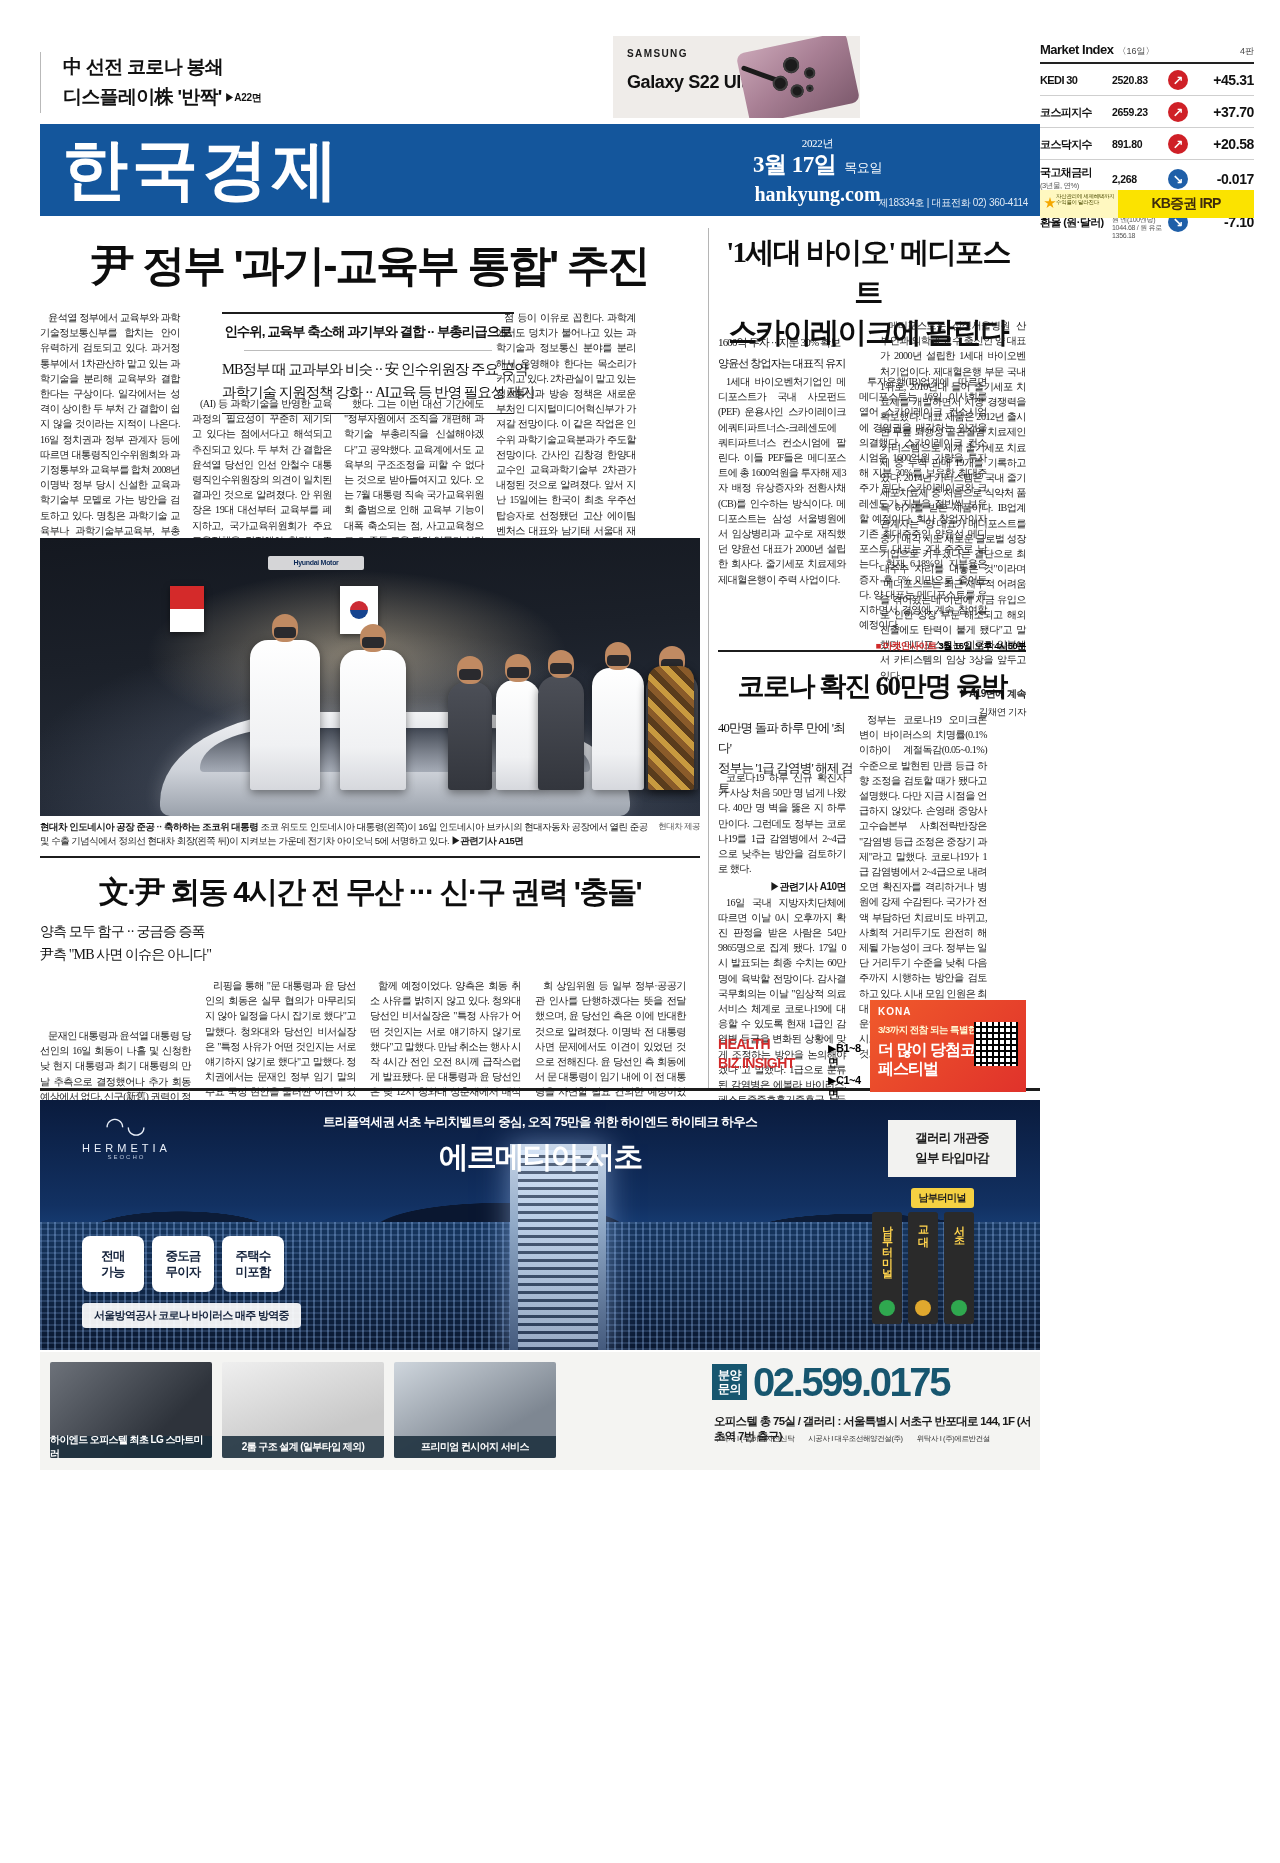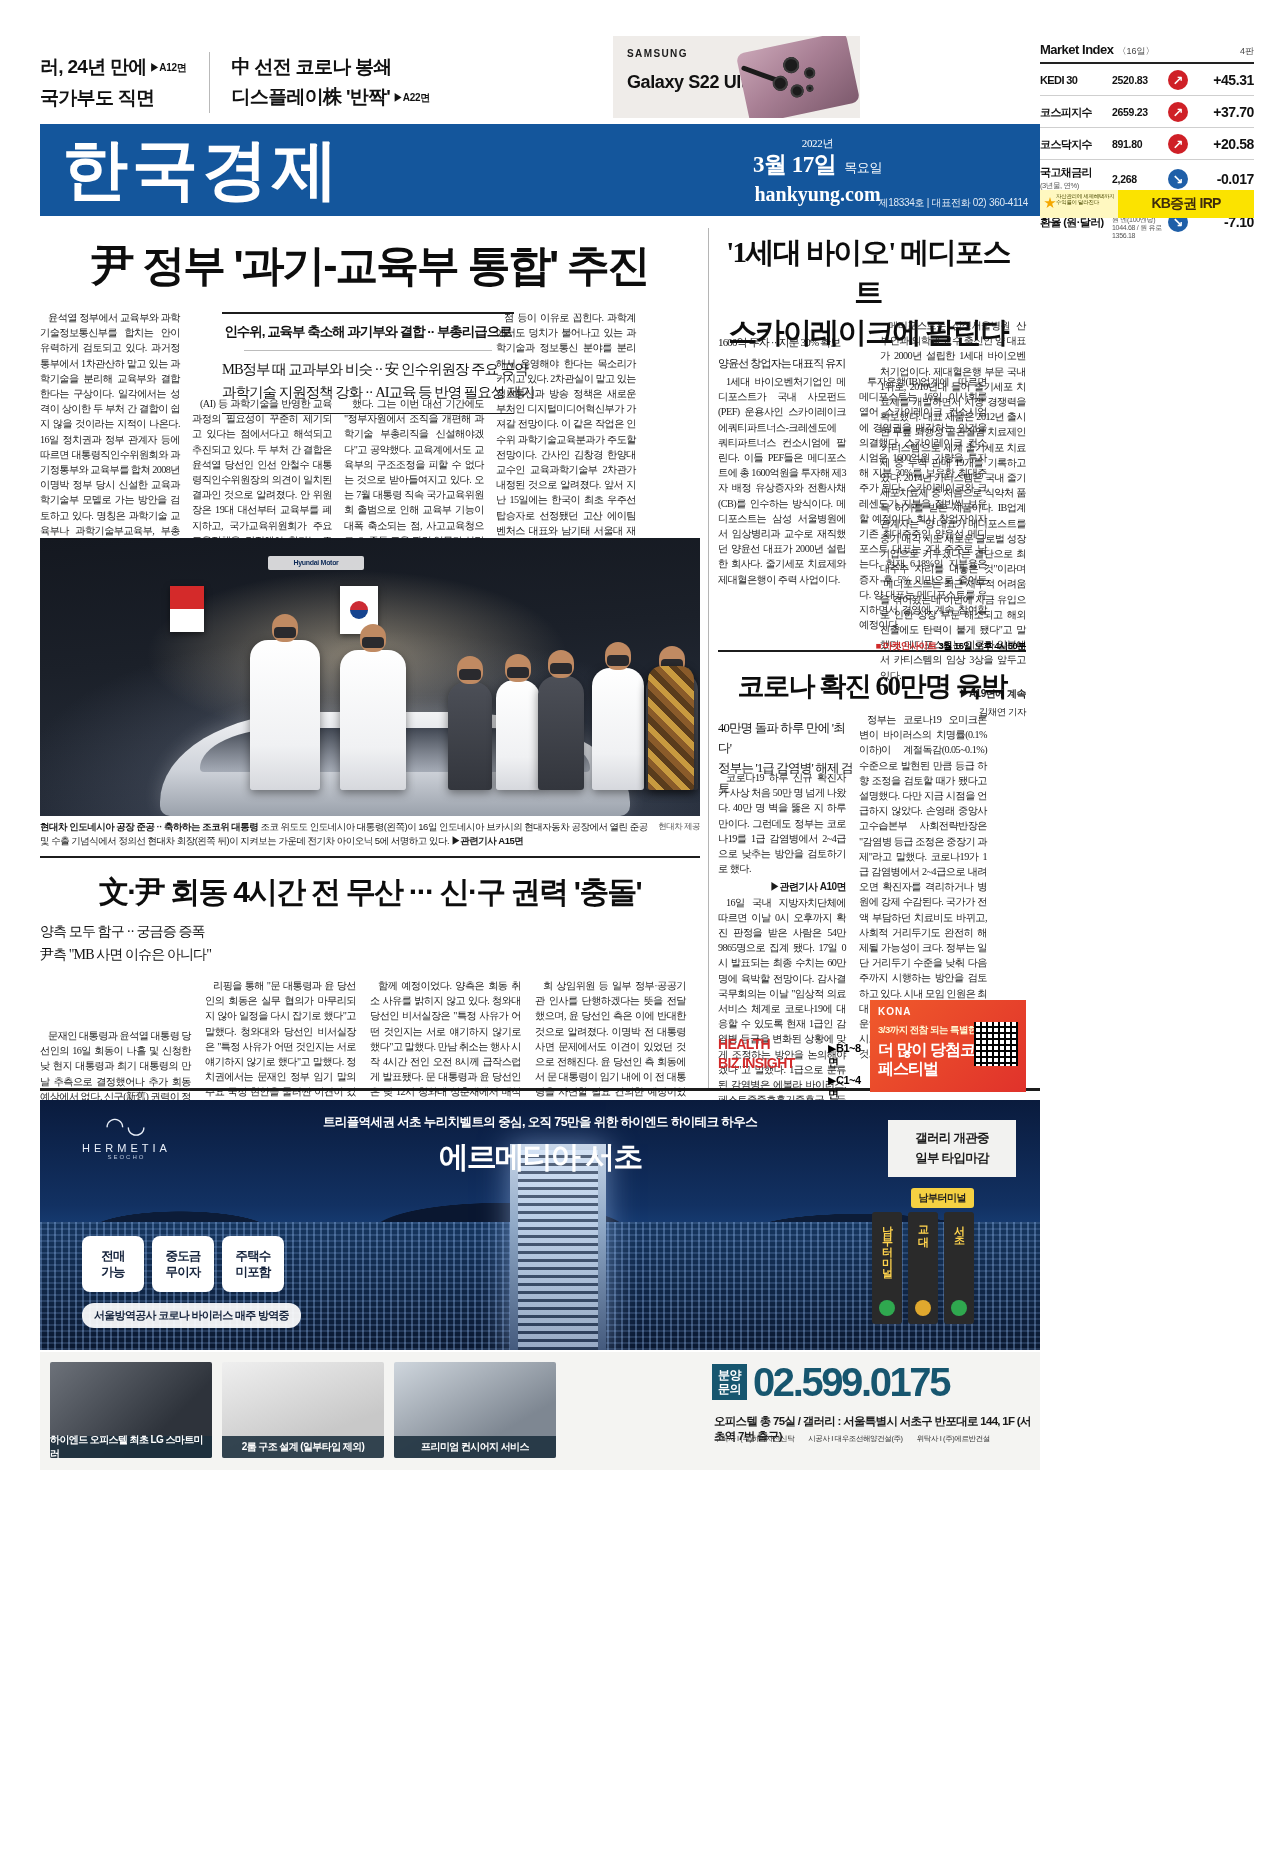--- a/index.html
+++ b/index.html
@@ -482,21 +482,21 @@
   }
   .pill {
     width: 62px; height: 56px; background:#fff; border-radius: 8px;
     display:flex; flex-direction:column; align-items:center; justify-content:center;
     font-size: 12.5px; font-weight:700; color:#16243d; letter-spacing:-0.8px; line-height:16px;
   }
   .vaccine {
     position:absolute; left: 42px; bottom: 22px;
     background: rgba(255,255,255,0.92); color:#17253e;
     font-size: 11px; font-weight:700; letter-spacing:-0.7px;
-    padding: 5px 12px; border-radius: 12px;
+    padding: 5px 12px; border-radius: 4px;
   }
 
   .signboards {
     position:absolute; right: 66px; bottom: 26px; display:flex; gap:6px; align-items:flex-end;
   }
   .sb {
     width: 30px; height: 112px; background:#2a2a2a; border-radius:3px;
     display:flex; flex-direction:column; align-items:center; padding-top:6px;
     color:#ffd34d; font-size: 11px; font-weight:700; letter-spacing:-0.5px; line-height:13px;
   }
@@ -554,24 +554,20 @@
 
   .footer-pad { position:absolute; left:0; top:1478px; width:1280px; height:385px; background:#fff; }
 </style>
 </head>
 <body>
 
 <div class="page">
 
   <div class="top-strip">
     <div class="teasers">
-      <div class="teaser t1">
-        <span>러, 24년 만에</span><span class="pref">▶A12면</span><br>
-        <span>국가부도 직면</span>
-      </div>
       <div class="teaser t2">
         <span>中 선전 코로나 봉쇄</span><br>
         <span>디스플레이株 '반짝'</span><span class="pref">▶A22면</span>
       </div>
     </div>
 
     <div class="samsung-ad">
       <div class="brand">SAMSUNG</div>
       <div class="model">Galaxy S22 Ultra</div>
       <div class="phone-art">

